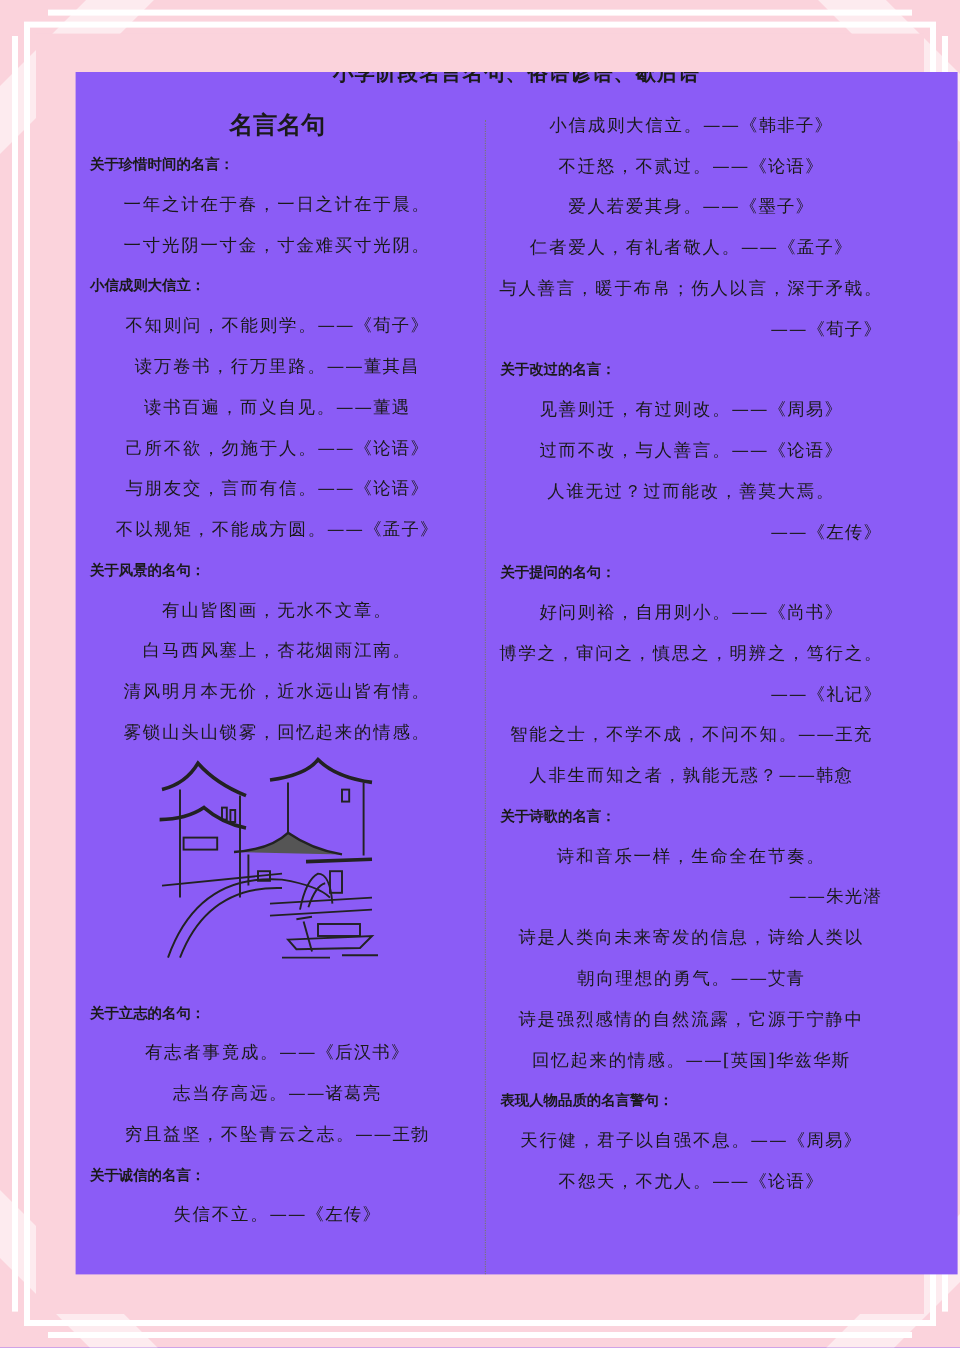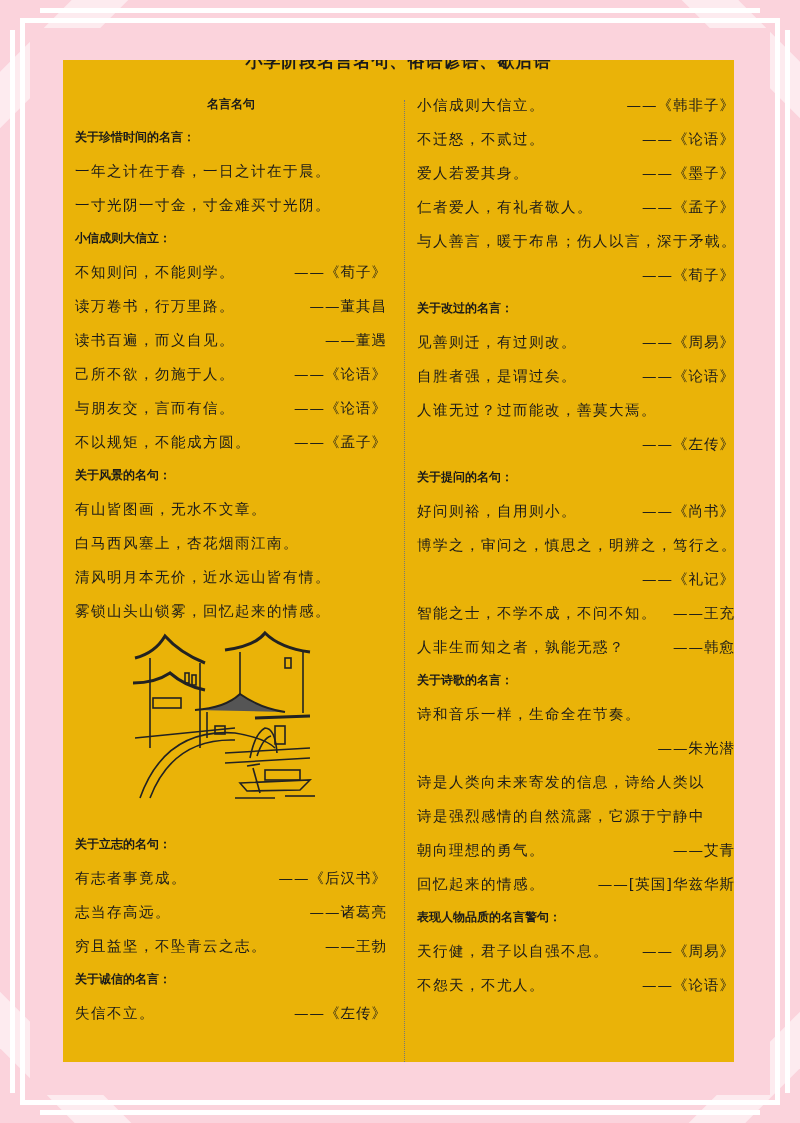--- a/index.html
+++ b/index.html
@@ -6,42 +6,42 @@
   body {
     width:800px; height:1123px; overflow:hidden; position:relative;
     background:#fbd3dc;
     font-family: "DejaVu Serif", "Liberation Serif", serif;
     color:#1a1a1a;
   }
   .diag { position:absolute; background:#ffffff; opacity:0.55; }
   .stripe { position:absolute; background:#ffffff; }
   .pinkband { position:absolute; left:30px; top:28px; width:740px; height:1067px; background:#fbd3dc; }
   .paper {
-    position:absolute; left:63px; top:60px; width:671px; height:1002px;
-    background:#eab308; overflow:hidden;
+    position:absolute; left:63px; top:60px; width:735px; height:1002px;
+    background:#8b5cf6; overflow:hidden;
   }
   .title {
     position:absolute; left:0; right:0; top:-10px; text-align:center;
     font-family:"DejaVu Sans", sans-serif; font-weight:bold; font-size:17px; letter-spacing:1px;
   }
   .divider {
     position:absolute; left:341px; top:40px; bottom:0; width:0;
     border-left:1.5px dotted #777;
   }
   .col { position:absolute; top:28px; }
   .col.left { left:12px; width:312px; }
   .col.right { left:354px; width:318px; }
   .section-title {
     font-family:"DejaVu Sans", sans-serif; font-weight:bold; font-size:12px;
     height:33px; line-height:33px; white-space:nowrap;
   }
-  .main-heading { text-align:center; font-size:12px; }
+  .main-heading { text-align:center; font-size:20px; }
   .quote {
     height:34px; line-height:34px; font-size:14.5px; letter-spacing:1.5px;
-    display:flex; justify-content:space-between; white-space:nowrap;
+    display:flex; justify-content:center; white-space:nowrap;
   }
   .quote .src { letter-spacing:1px; }
   .src-only { justify-content:flex-end; }
   .illus { width:312px; height:200px; position:relative; }
   .illus svg { position:absolute; left:50px; top:0; }
 </style>
 </head>
 <body>
 
 <div class="diag" style="left:-60px;top:20px;width:240px;height:40px;transform:rotate(-45deg);"></div>
@@ -222,21 +222,21 @@
         </div>
     </div>
 
     <div>
       <div class="section-title">关于改过的名言：</div>
       <div class="quote">
           <span>见善则迁，有过则改。</span>
           <span class="src">——《周易》</span>
         </div>
       <div class="quote">
-          <span>自胜者强，是谓过矣。</span>
+          <span>过而不改，与人善言。</span>
           <span class="src">——《论语》</span>
         </div>
       <div class="quote">
           <span>人谁无过？过而能改，善莫大焉。</span>
         </div>
       <div class="quote src-only">
           <span class="src">——《左传》</span>
         </div>
     </div>
 
@@ -267,27 +267,27 @@
       <div class="quote">
           <span>诗和音乐一样，生命全在节奏。</span>
         </div>
       <div class="quote src-only">
           <span class="src">——朱光潜</span>
         </div>
       <div class="quote">
           <span>诗是人类向未来寄发的信息，诗给人类以</span>
         </div>
       <div class="quote">
-          <span>诗是强烈感情的自然流露，它源于宁静中</span>
-        </div>
-      <div class="quote">
           <span>朝向理想的勇气。</span>
           <span class="src">——艾青</span>
         </div>
       <div class="quote">
+          <span>诗是强烈感情的自然流露，它源于宁静中</span>
+        </div>
+      <div class="quote">
           <span>回忆起来的情感。</span>
           <span class="src">——[英国]华兹华斯</span>
         </div>
     </div>
 
     <div>
       <div class="section-title">表现人物品质的名言警句：</div>
       <div class="quote">
           <span>天行健，君子以自强不息。</span>
           <span class="src">——《周易》</span>

